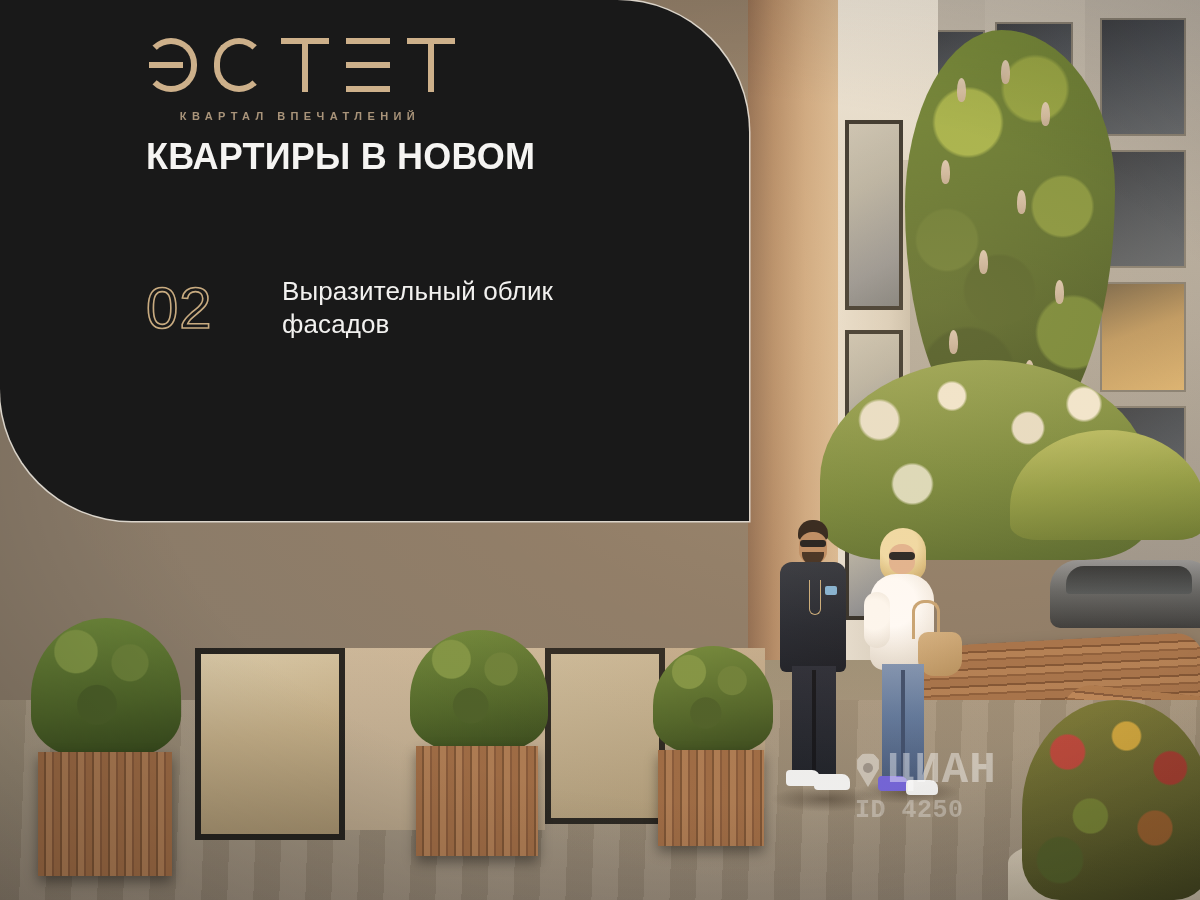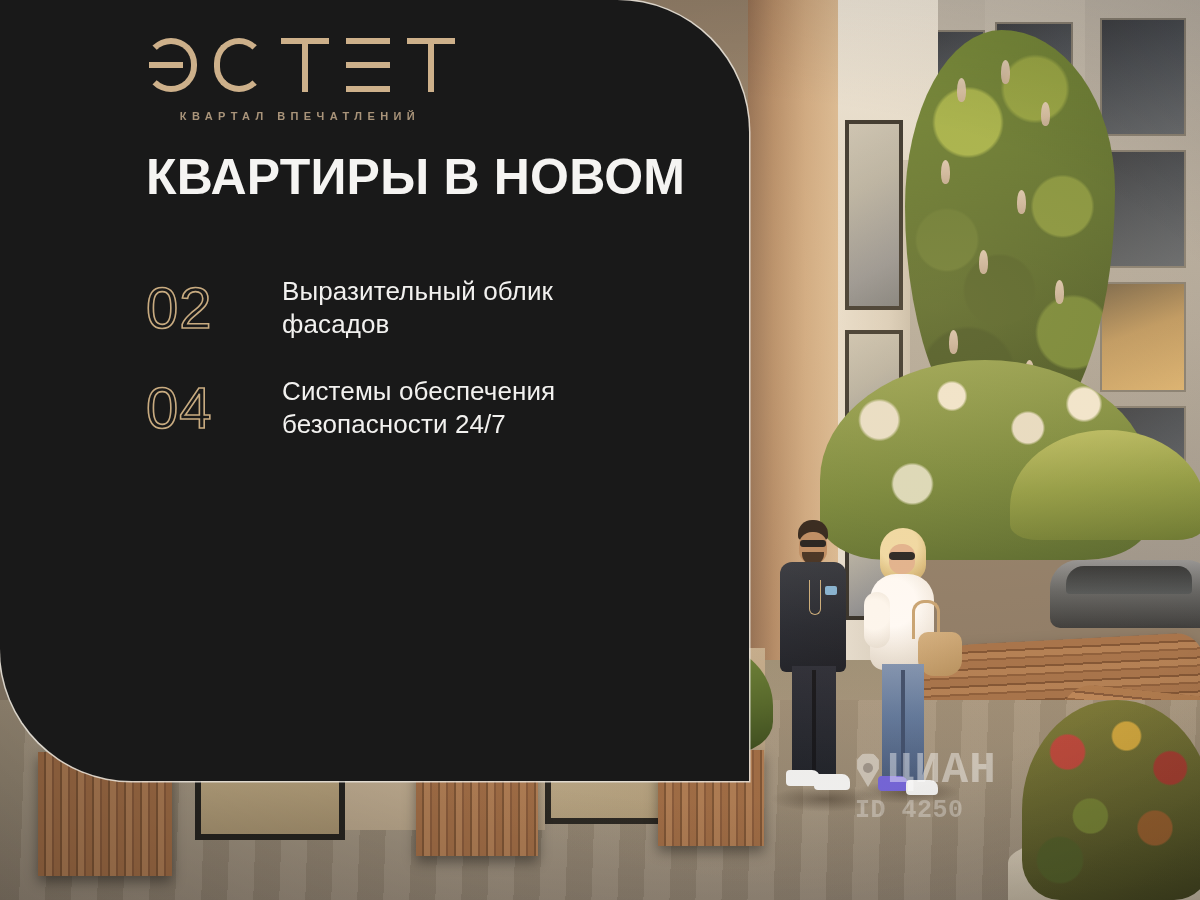--- a/index.html
+++ b/index.html
@@ -310,21 +310,21 @@
     line-height: 1;
   }
   .wm-id {
     margin-top: 4px;
     font-size: 25px; font-weight: 700; letter-spacing: .5px;
     color: rgba(255,255,255,.30);
   }
 
   
   .panel {
-    position: absolute; left: 0; top: 0; width: 749px; height: 781px;
+    position: absolute; left: 0; top: 0; width: 749px; height: 521px;
     background: #191919;
     border-top-right-radius: 132px;
     border-bottom-left-radius: 132px;
     box-shadow: 0 0 0 1.5px rgba(233,228,220,.85);
     overflow: hidden;
   }
 
   .logo-wrap {
     position: absolute; left: 0; top: 36px; width: 600px; text-align: center;
   }
@@ -370,22 +370,22 @@
 
   .logo-tagline {
     margin-top: 16px;
     font-size: 11px;
     letter-spacing: 5.4px;
     color: #a9947a;
     font-weight: 600;
   }
 
   .headline {
-    position: absolute; left: 146px; top: 148px; width: 560px;
-    font-size: 50px; font-weight: 800; line-height: 1.17;
+    position: absolute; left: 146px; top: 136px; width: 560px;
+    font-size: 36px; font-weight: 800; line-height: 1.17;
     letter-spacing: .2px;
     color: #f5f4f2;
     text-transform: uppercase;
   }
 
   .features {
     position: absolute; left: 146px; top: 258px; width: 580px;
   }
   .feature { display: flex; align-items: center; height: 100px; }
   .f-num {
@@ -559,24 +559,17 @@
 
       <div class="feature">
         <div class="f-num">02</div>
         <div class="f-text">
           <div>Выразительный облик</div>
           <div>фасадов</div>
         </div>
       </div>
 
 
-      <div class="feature">
-        <div class="f-num">04</div>
-        <div class="f-text">
-          <div>Системы обеспечения</div>
-          <div>безопасности 24/7</div>
-        </div>
-      </div>
 
     </div>
   </div>
 
 </div>
 
 </body></html>

